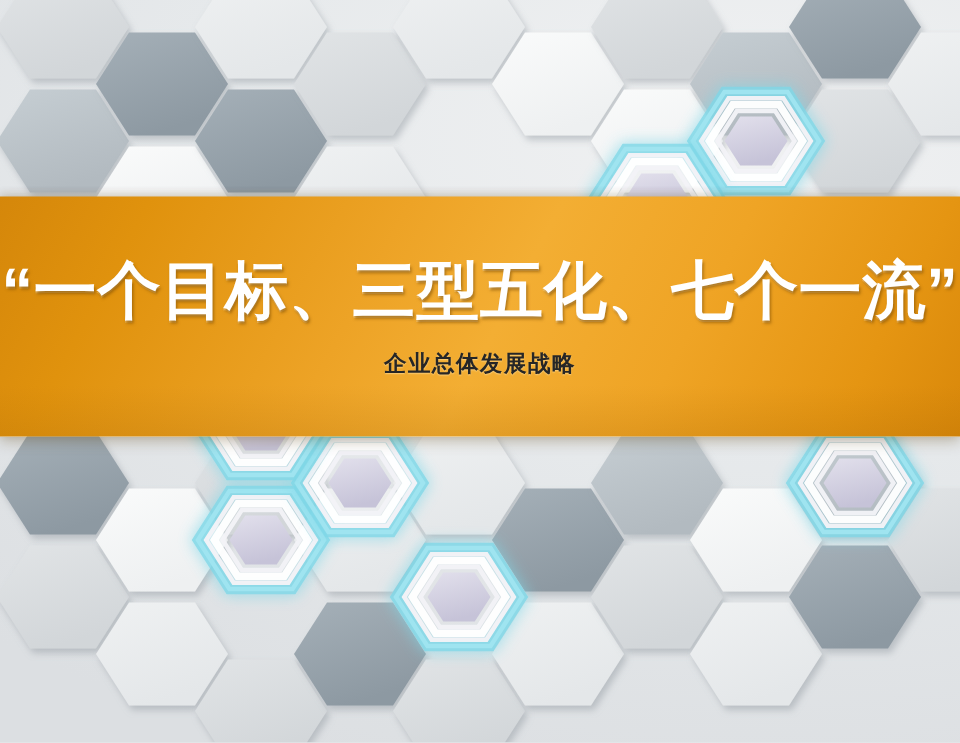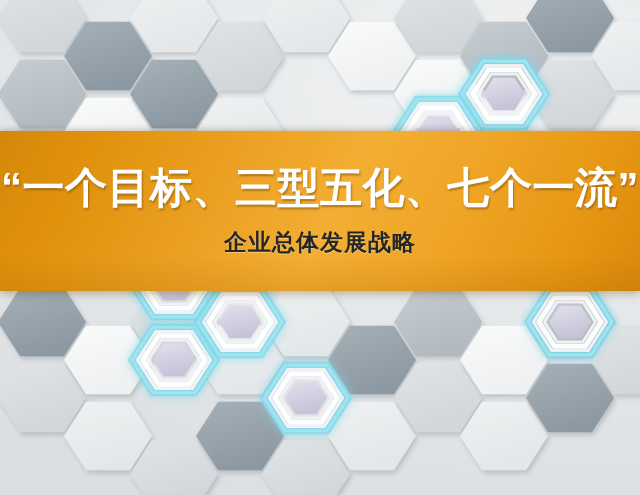--- a/index.html
+++ b/index.html
@@ -65,21 +65,21 @@
     font-weight:bold;
     color:#ffffff;
     letter-spacing:.5px;
     white-space:nowrap;
     text-shadow:
        1px 2px 2px rgba(120,72,0,.55),
        0 1px 0 rgba(255,255,255,.25);
   }
   #sub-title{
     margin:14px 0 0 0;
-    font-size:23px;
+    font-size:15px;
     font-weight:bold;
     letter-spacing:1px;
     color:#262626;
     white-space:nowrap;
     text-shadow:0 1px 1px rgba(255,225,160,.65);
   }
 </style>
 </head>
 <body>
 

